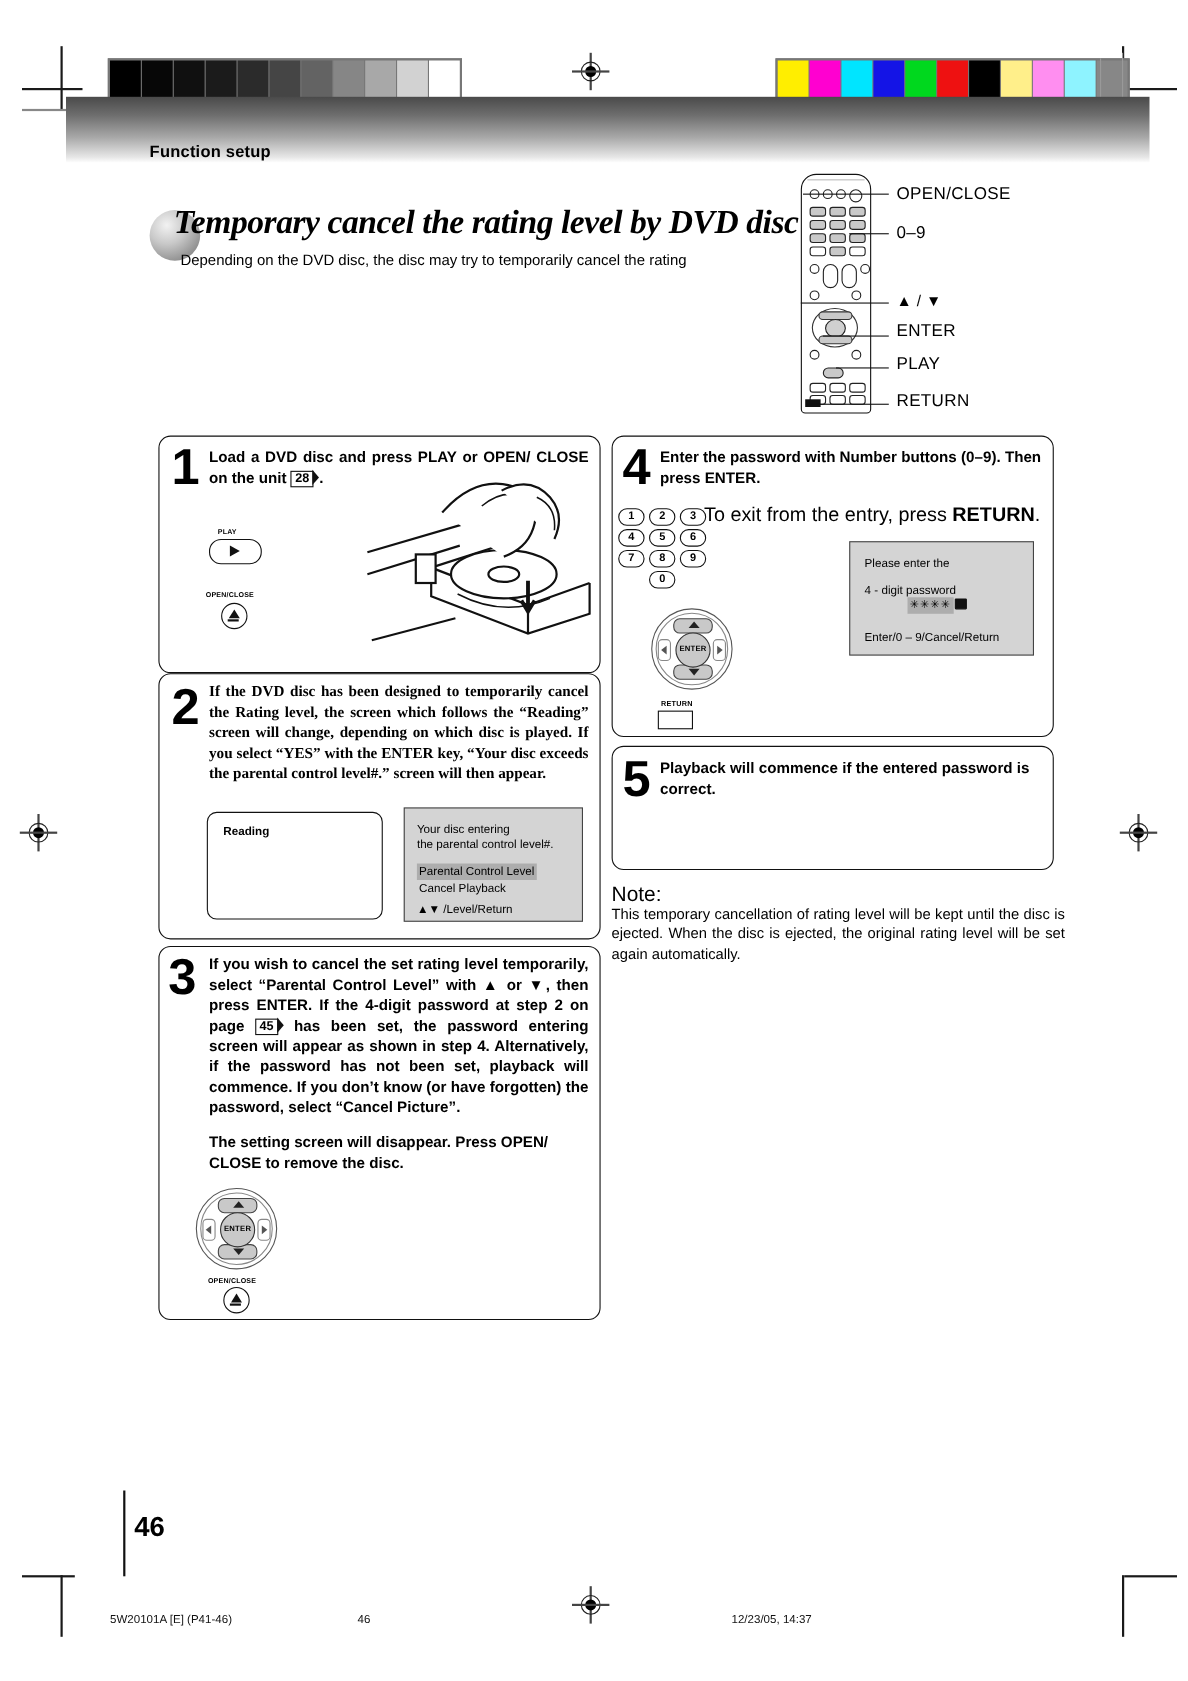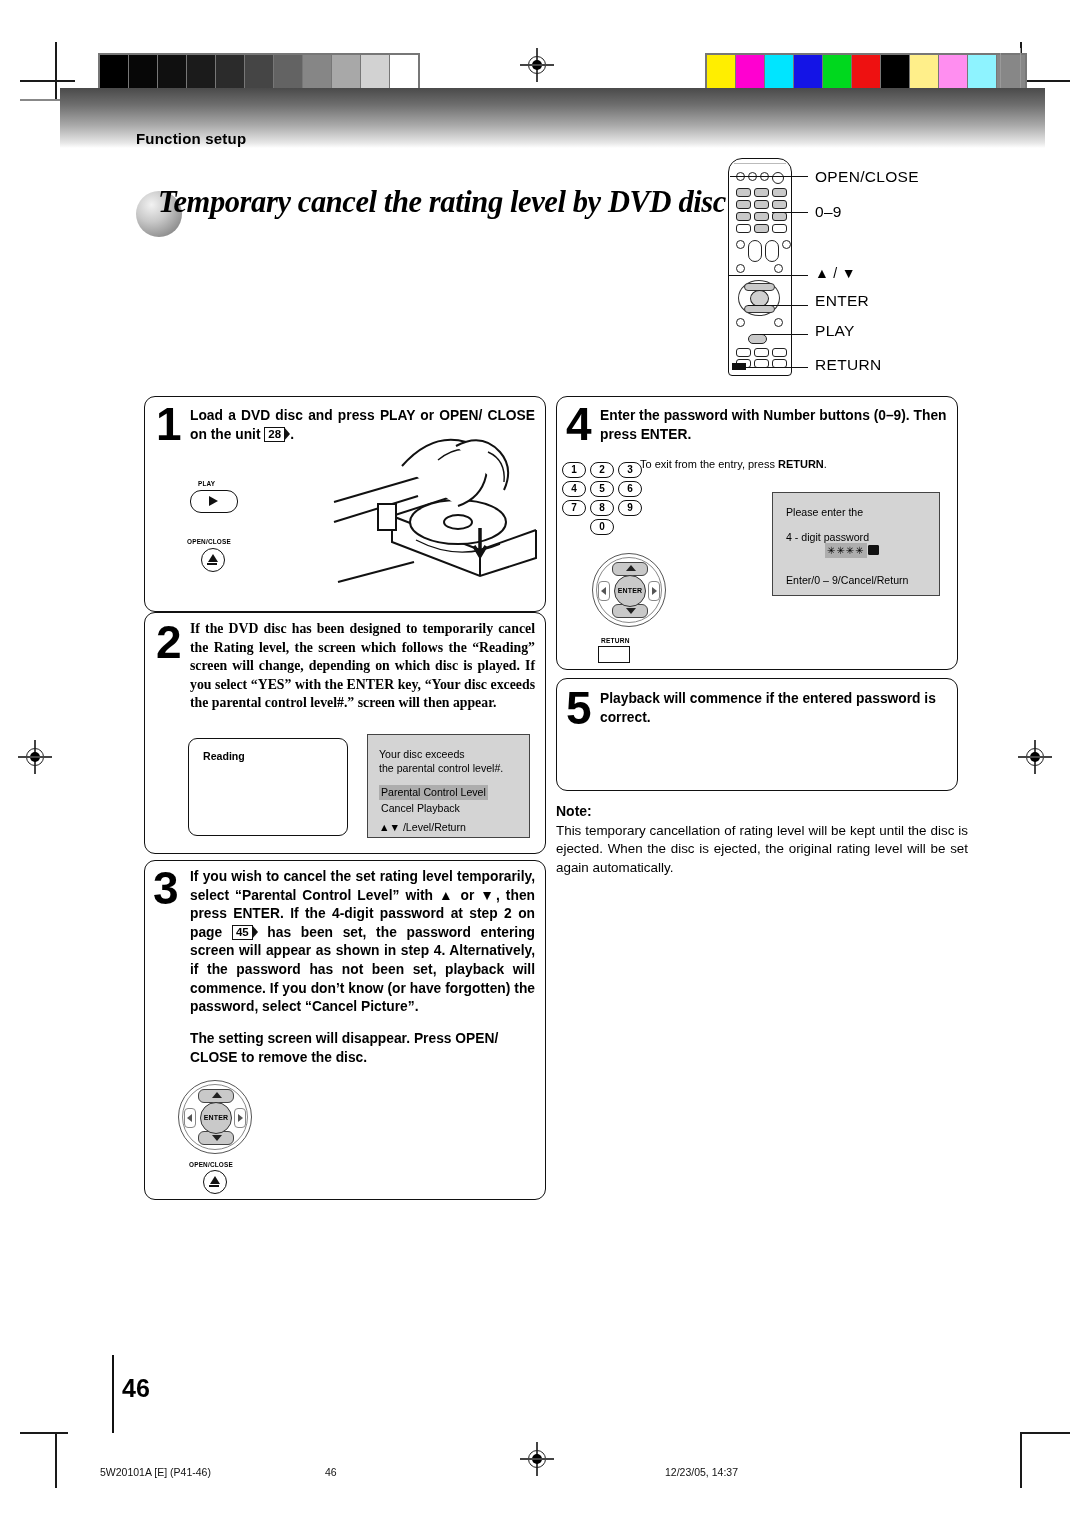--- a/index.html
+++ b/index.html
@@ -98,21 +98,21 @@
              line-height:30px;letter-spacing:.2px;}
   .dpad .vwing{position:absolute;left:20px;width:34px;height:12px;background:#c9c9c9;
                border:1.2px solid #444;border-radius:6px;}
   .dpad .hwing{position:absolute;top:28px;width:10px;height:18px;border:1.1px solid #888;
                border-radius:4px;background:#fff;font-size:7px;text-align:center;line-height:18px;color:#555;}
   .arw{position:absolute;width:0;height:0;}
   .retbtn{position:absolute;width:30px;height:15px;border:1.5px solid #111;background:#fff;}
   .retlbl{position:absolute;font-size:6.6px;font-weight:bold;letter-spacing:.2px;}
 
   
-  .note-h{position:absolute;font-size:14px;font-weight:bold;}
+  .note-h{position:absolute;font-size:19px;font-weight:normal;}
   .note-b{position:absolute;font-size:13.4px;line-height:18.4px;text-align:justify;}
 
   
   .pagenum{position:absolute;left:122px;top:1374px;font-size:25px;font-weight:bold;}
   .pagerule{position:absolute;left:112px;top:1355px;width:2.4px;height:78px;background:#111;}
   .foot{position:absolute;font-size:10.5px;color:#111;white-space:nowrap;}
 
   
   .ill{position:absolute;}
 </style>
@@ -178,20 +178,21 @@
 <div class="cropline" style="left:1020px;top:48px;width:1.4px;height:52px;background:#999;"></div>
 
 <div class="topband"></div>
 <div class="section-label">Function setup</div>
 
 <div class="titlewrap">
   <div class="bullet"></div>
   <h1 class="title">Temporary cancel the rating level by DVD disc</h1>
 </div>
 <div class="lede">
+  <div>Depending on the DVD disc, the disc may try to temporarily cancel the rating</div>
 </div>
 
 <div class="remote-art">
   <div class="rc-body"></div>
   <div class="rc-row" style="left:18px;top:14px;">
     <div class="rc-c"></div>
       <div class="rc-c"></div>
       <div class="rc-c"></div>
       <div class="rc-c big"></div>
   </div>
@@ -301,21 +302,21 @@
 </svg>
 
 <div class="stepbox" style="left:144px;top:612px;width:402px;height:242px;"></div>
 <div class="stepnum" style="left:156px;top:622px;">2</div>
 <div class="steptext" style="left:190px;top:620px;width:345px;font-family:Liberation Serif, serif;">If the DVD disc has been designed to temporarily cancel the Rating level, the screen which follows the “Reading” screen will change, depending on which disc is played. If you select “YES” with the ENTER key, “Your disc exceeds the parental control level#.” screen will then appear.</div>
 
 <div class="osd white" style="left:188px;top:738px;width:160px;height:98px;">
   <div style="position:absolute;left:14px;top:10px;font-weight:bold;">Reading</div>
 </div>
 <div class="osd gray" style="left:367px;top:734px;width:163px;height:104px;">
-  <div style="position:absolute;left:11px;top:12px;">Your disc exceeds</div>
+  <div style="position:absolute;left:11px;top:12px;">Your disc entering</div>
   <div style="position:absolute;left:11px;top:26px;">the parental control level#.</div>
   <div style="position:absolute;left:11px;top:50px;">
     <span class="hl">Parental Control Level</span>
   </div>
   <div style="position:absolute;left:13px;top:66px;">Cancel Playback</div>
   <div style="position:absolute;left:11px;top:85px;">▲▼ /Level/Return</div>
 </div>
 
 <div class="stepbox" style="left:144px;top:860px;width:402px;height:340px;"></div>
 <div class="stepnum" style="left:153px;top:868px;">3</div>
@@ -343,21 +344,21 @@
 </div>
 <div class="lbl-tiny" style="left:189px;top:1161px;">OPEN/CLOSE</div>
 <div class="btn-circ" style="left:203px;top:1170px;width:22px;height:22px;">
   <div class="arw" style="left:5.5px;top:5px;border-bottom:8px solid #111;border-left:5px solid transparent;border-right:5px solid transparent;"></div>
   <div style="position:absolute;left:5px;top:14px;width:10px;height:2px;background:#111;"></div>
 </div>
 
 <div class="stepbox" style="left:556px;top:396px;width:402px;height:274px;"></div>
 <div class="stepnum" style="left:566px;top:404px;">4</div>
 <div class="steptext nj" style="left:600px;top:407px;width:348px;">Enter the password with Number buttons (0–9). Then press ENTER.</div>
-<div style="position:absolute;left:640px;top:458px;font-size:11px;">
+<div style="position:absolute;left:640px;top:458px;font-size:18px;">
   <span>To exit from the entry, press </span><b>RETURN</b><span>.</span>
 </div>
 
 <div class="numpad" style="left:562px;top:462px;">
   <div class="numkey" style="left:0px;top:0px;">1</div>
   <div class="numkey" style="left:28px;top:0px;">2</div>
   <div class="numkey" style="left:56px;top:0px;">3</div>
   <div class="numkey" style="left:0px;top:19px;">4</div>
   <div class="numkey" style="left:28px;top:19px;">5</div>
   <div class="numkey" style="left:56px;top:19px;">6</div>

